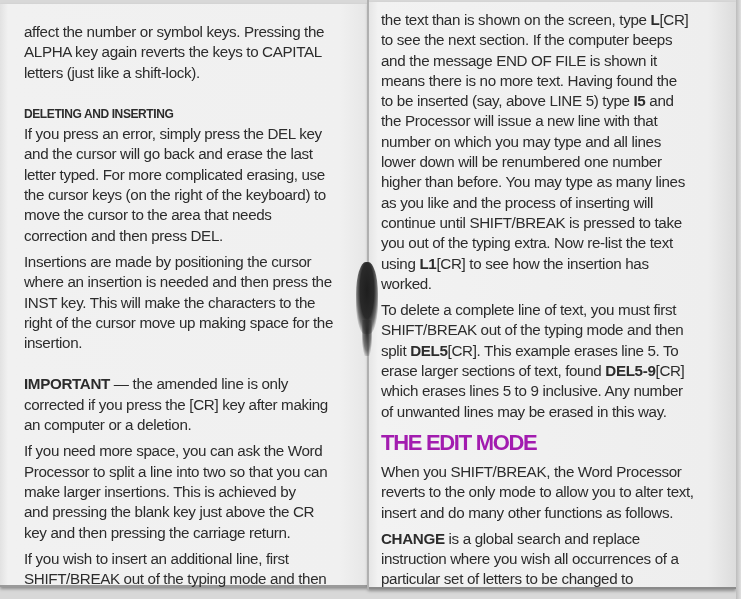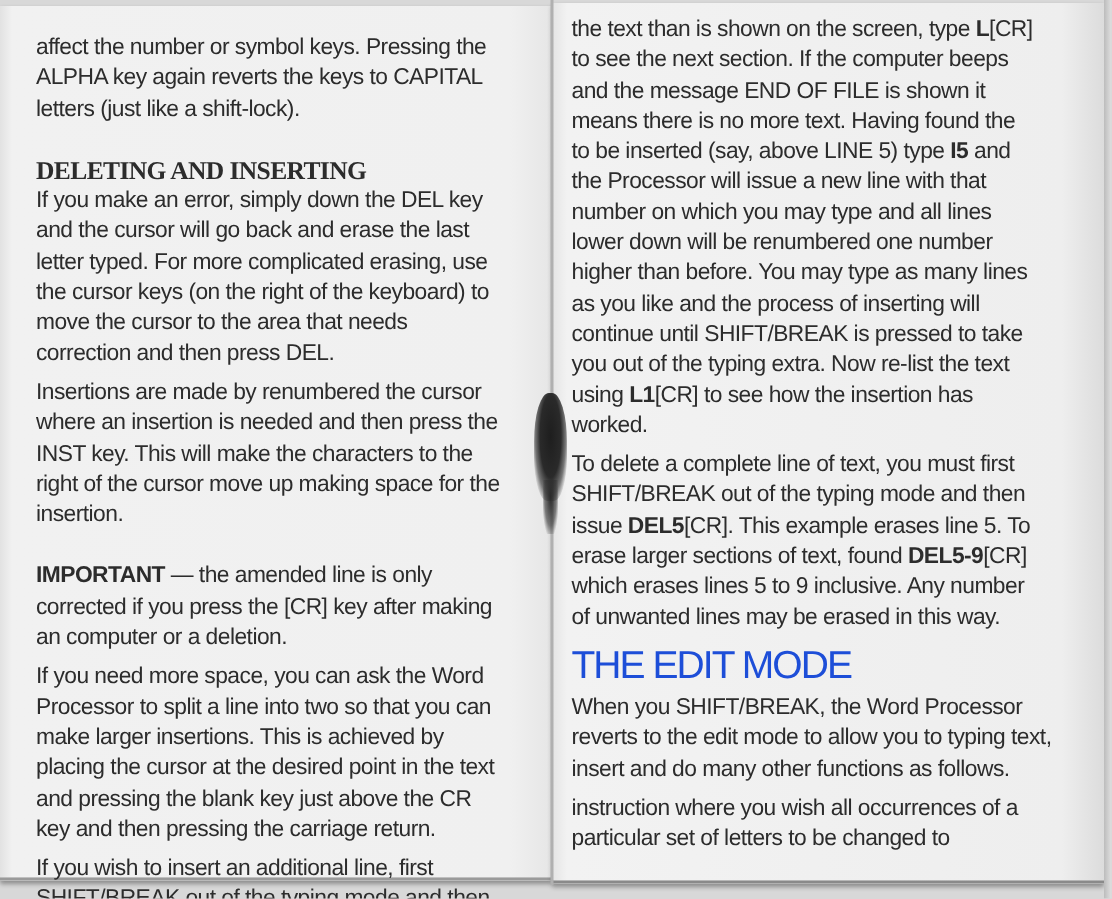--- a/index.html
+++ b/index.html
@@ -40,24 +40,24 @@
   .blot2 {
     position:absolute; left:362px; top:320px; width:10px; height:36px;
     background: radial-gradient(ellipse at 50% 30%, #2b2b2b 0%, rgba(50,50,50,0.6) 55%, rgba(60,60,60,0) 80%);
   }
   .col { position:absolute; color:#2c2c2c; font-size:15.2px; line-height:20.3px; letter-spacing:-0.35px; }
   .col.left-col { left:24px; top:22px; width:340px; }
   .col.right-col { left:381px; top:10px; width:352px; }
   .line { white-space:nowrap; display:block; height:20.3px; }
   .gap { display:block; height:6px; }
   .gap-big { display:block; height:21px; }
-  .subhead { font-weight:bold; font-size:17px; letter-spacing:-0.4px;font-family:Liberation Serif, serif; }
+  .subhead { font-weight:bold; font-size:12px; letter-spacing:-0.4px; }
   .heading {
-    font-weight:normal; font-size:26px; line-height:30px; height:30px;
-    letter-spacing:-1.3px; color:#1d4ed8; display:block; margin:6px 0 4px 0;
+    font-weight:bold; font-size:22px; line-height:30px; height:30px;
+    letter-spacing:-1.3px; color:#a21caf; display:block; margin:6px 0 4px 0;
   }
   b { font-weight:bold; }
 </style>
 </head>
 <body>
 
 <div class="spread">
   <div class="page left"></div>
   <div class="page right"></div>
   <div class="gutter-line"></div>
@@ -65,47 +65,46 @@
 
   <div class="col left-col">
     <div>
       <span class="line">affect the number or symbol keys. Pressing the</span>
       <span class="line">ALPHA key again reverts the keys to CAPITAL</span>
       <span class="line">letters (just like a shift-lock).</span>
     </div>
     <span class="gap-big"></span>
     <span class="line subhead">DELETING AND INSERTING</span>
     <div>
-      <span class="line">If you make an error, simply down the DEL key</span>
+      <span class="line">If you press an error, simply press the DEL key</span>
       <span class="line">and the cursor will go back and erase the last</span>
       <span class="line">letter typed. For more complicated erasing, use</span>
       <span class="line">the cursor keys (on the right of the keyboard) to</span>
       <span class="line">move the cursor to the area that needs</span>
       <span class="line">correction and then press DEL.</span>
     </div>
     <span class="gap"></span>
     <div>
-      <span class="line">Insertions are made by renumbered the cursor</span>
+      <span class="line">Insertions are made by positioning the cursor</span>
       <span class="line">where an insertion is needed and then press the</span>
       <span class="line">INST key. This will make the characters to the</span>
       <span class="line">right of the cursor move up making space for the</span>
       <span class="line">insertion.</span>
     </div>
     <span class="gap-big"></span>
     <div>
       <span class="line"><b>IMPORTANT</b><span> — the amended line is only</span></span>
       <span class="line">corrected if you press the [CR] key after making</span>
       <span class="line">an computer or a deletion.</span>
     </div>
     <span class="gap"></span>
     <div>
       <span class="line">If you need more space, you can ask the Word</span>
       <span class="line">Processor to split a line into two so that you can</span>
       <span class="line">make larger insertions. This is achieved by</span>
-      <span class="line">placing the cursor at the desired point in the text</span>
       <span class="line">and pressing the blank key just above the CR</span>
       <span class="line">key and then pressing the carriage return.</span>
     </div>
     <span class="gap"></span>
     <div>
       <span class="line">If you wish to insert an additional line, first</span>
       <span class="line">SHIFT/BREAK out of the typing mode and then</span>
 
     </div>
   </div>
@@ -124,33 +123,34 @@
       <span class="line">as you like and the process of inserting will</span>
       <span class="line">continue until SHIFT/BREAK is pressed to take</span>
       <span class="line">you out of the typing extra. Now re-list the text</span>
       <span class="line"><span>using </span><b>L1</b><span>[CR] to see how the insertion has</span></span>
       <span class="line">worked.</span>
     </div>
     <span class="gap"></span>
     <div>
       <span class="line">To delete a complete line of text, you must first</span>
       <span class="line">SHIFT/BREAK out of the typing mode and then</span>
-      <span class="line"><span>issue </span><b>DEL5</b><span>[CR]. This example erases line 5. To</span></span>
+      <span class="line"><span>split </span><b>DEL5</b><span>[CR]. This example erases line 5. To</span></span>
       <span class="line"><span>erase larger sections of text, found </span><b>DEL5-9</b><span>[CR]</span></span>
       <span class="line">which erases lines 5 to 9 inclusive. Any number</span>
       <span class="line">of unwanted lines may be erased in this way.</span>
     </div>
     <span class="heading">THE EDIT MODE</span>
     <div>
       <span class="line">When you SHIFT/BREAK, the Word Processor</span>
-      <span class="line">reverts to the edit mode to allow you to typing text,</span>
+      <span class="line">reverts to the only mode to allow you to alter text,</span>
       <span class="line">insert and do many other functions as follows.</span>
     </div>
     <span class="gap"></span>
     <div>
+      <span class="line"><b>CHANGE</b><span> is a global search and replace</span></span>
       <span class="line">instruction where you wish all occurrences of a</span>
       <span class="line">particular set of letters to be changed to</span>
 
     </div>
   </div>
 
   <div class="blot"></div>
   <div class="blot2"></div>
 </div>
 

